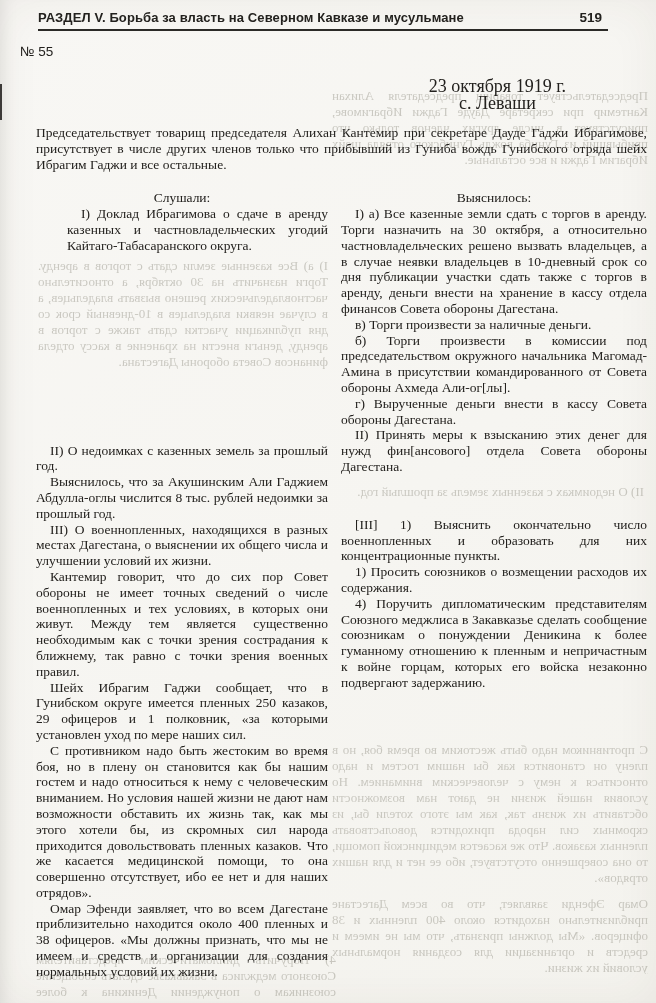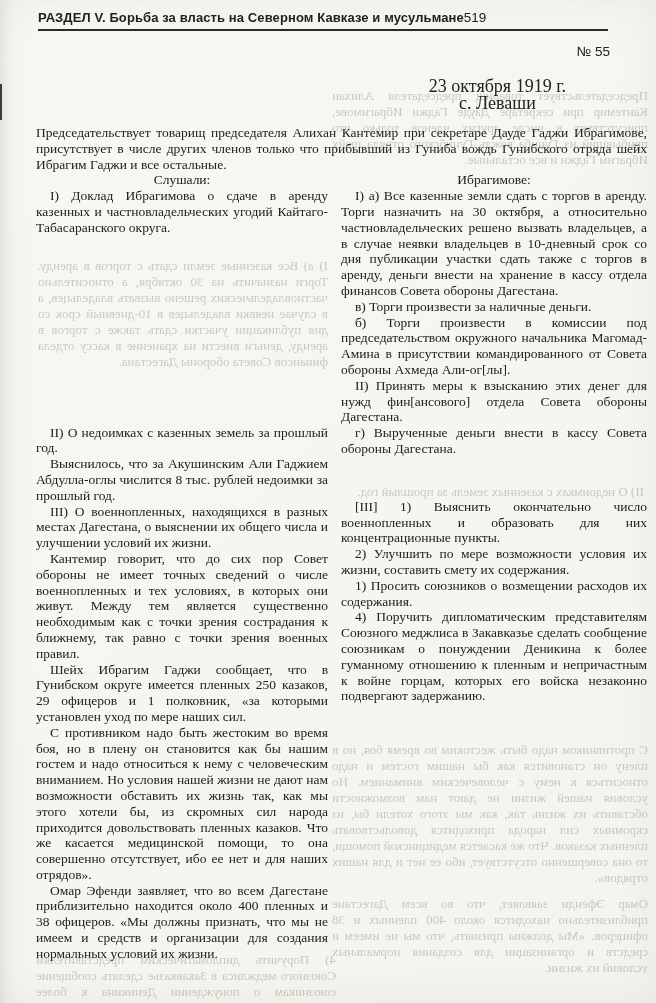--- a/index.html
+++ b/index.html
@@ -34,33 +34,33 @@
   .b4 { left: 332px; top: 742px; width: 316px; height: 152px; }
   .b5 { left: 332px; top: 896px; width: 316px; height: 78px;  }
   .b6 { left: 36px;  top: 952px; width: 300px; height: 50px;  }
   .artifact-left-line {
     position: absolute; left: 0; top: 84px; width: 2px; height: 36px;
     background: #3d3b38; z-index: 3;
   }
   
   .content { position: relative; z-index: 2; }
   .running-header {
-    display: flex; align-items: baseline;
+    display: flex; justify-content: space-between; align-items: baseline;
     margin: 10px 48px 0 38px;
     font-family: "Liberation Sans", "DejaVu Sans", sans-serif;
   }
   .rh-title { font-weight: bold; font-size: 13px; letter-spacing: 0.1px; }
-  .rh-page  { font-weight: normal; font-size: 13.5px; padding-right: 6px; }
+  .rh-page  { font-weight: bold; font-size: 13.5px; padding-right: 6px; }
   .header-rule {
     margin: 4px 48px 0 38px;
     border-top: 2px solid #2b2a27;
   }
   .doc-head {
     margin: 12px 46px 0 20px;
-    text-align: right;
+    text-align: left;
     font-family: "Liberation Sans", "DejaVu Sans", sans-serif;
     font-size: 13.5px;
     line-height: 17px;
   }
   .doc-number { margin-bottom: 2px; }
   .doc-title  { }
   .dateline {
     width: fit-content;
     margin: 18px 90px 0 auto;
     text-align: center;
@@ -77,28 +77,28 @@
   }
   .columns {
     margin: 0 9px 0 36px;
     display: grid;
     grid-template-columns: 292px 306px;
     column-gap: 13px;
     font-family: "Liberation Serif", "DejaVu Serif", serif;
     font-size: 13.5px;
     line-height: 15.8px;
   }
-  .col-heading { text-align: center; }
+  .col-heading { text-align: center; margin-top: 18px; }
   .para {
     margin: 0;
     text-indent: 14px;
     text-align: justify;
     hyphens: auto;
   }
-  .gap-after  { margin-bottom: 189px; }
+  .gap-after  { margin-bottom: 189px; margin-left: 31px; }
   .gap-before { margin-top: 42px; }
 </style>
 </head>
 <body>
 
 <div class="page">
 
   <div class="bleed-layer">
     <div class="bleed-block b1">Председательствует товарищ председателя Алихан Кантемир при секретаре Дауде Гаджи Ибрагимове, присутствует в числе других членов только что прибывший из Гуниба вождь Гунибского отряда шейх Ибрагим Гаджи и все остальные.</div>
     <div class="bleed-block b2">I) а) Все казенные земли сдать с торгов в аренду. Торги назначить на 30 октября, а относительно частновладельческих решено вызвать владельцев, а в случае неявки владельцев в 10-дневный срок со дня публикации участки сдать также с торгов в аренду, деньги внести на хранение в кассу отдела финансов Совета обороны Дагестана.</div>
@@ -137,27 +137,26 @@
         <p class="para">II) О недоимках с казенных земель за прошлый год.</p>
         <p class="para">Выяснилось, что за Акушинским Али Гаджием Абдулла-оглы числится 8 тыс. рублей недоимки за прошлый год.</p>
         <p class="para">III) О военнопленных, находящихся в разных местах Дагестана, о выяснении их общего числа и улучшении условий их жизни.</p>
         <p class="para">Кантемир говорит, что до сих пор Совет обороны не имеет точных сведений о числе военнопленных и тех условиях, в которых они живут. Между тем является существенно необходимым как с точки зрения сострадания к ближнему, так равно с точки зрения военных правил.</p>
         <p class="para">Шейх Ибрагим Гаджи сообщает, что в Гунибском округе имеется пленных 250 казаков, 29 офицеров и 1 полковник, «за которыми установлен уход по мере наших сил.</p>
         <p class="para">С противником надо быть жестоким во время боя, но в плену он становится как бы нашим гостем и надо относиться к нему с человеческим вниманием. Но условия нашей жизни не дают нам возможности обставить их жизнь так, как мы этого хотели бы, из скромных сил народа приходится довольствовать пленных казаков. Что же касается медицинской помощи, то она совершенно отсутствует, ибо ее нет и для наших отрядов».</p>
         <p class="para">Омар Эфенди заявляет, что во всем Дагестане приблизительно находится около 400 пленных и 38 офицеров. «Мы должны признать, что мы не имеем и средств и организации для создания нормальных условий их жизни.</p>
       </div>
 
       <div class="col col-right">
-        <div class="col-heading">Ибрагимове:</div>
+        <div class="col-heading">Выяснилось:</div>
         <p class="para">I) а) Все казенные земли сдать с торгов в аренду. Торги назначить на 30 октября, а относительно частновладельческих решено вызвать владельцев, а в случае неявки владельцев в 10-дневный срок со дня публикации участки сдать также с торгов в аренду, деньги внести на хранение в кассу отдела финансов Совета обороны Дагестана.</p>
         <p class="para">в) Торги произвести за наличные деньги.</p>
         <p class="para">б) Торги произвести в комиссии под председательством окружного начальника Магомад-Амина в присутствии командированного от Совета обороны Ахмеда Али-ог[лы].</p>
+        <p class="para">г) Вырученные деньги внести в кассу Совета обороны Дагестана.</p>
         <p class="para">II) Принять меры к взысканию этих денег для нужд фин[ансового] отдела Совета обороны Дагестана.</p>
-        <p class="para">г) Вырученные деньги внести в кассу Совета обороны Дагестана.</p>
         <p class="para gap-before">[III] 1) Выяснить окончательно число военнопленных и образовать для них концентрационные пункты.</p>
-        <p class="para">2) Улучшить по мере возможности условия их жизни, составить смету их содержания.</p>
         <p class="para">1) Просить союзников о возмещении расходов их содержания.</p>
         <p class="para">4) Поручить дипломатическим представителям Союзного меджлиса в Закавказье сделать сообщение союзникам о понуждении Деникина к более гуманному отношению к пленным и непричастным к войне горцам, которых его войска незаконно подвергают задержанию.</p>
       </div>
 
     </div>
   </div>
 </div>
 
 </body></html>

